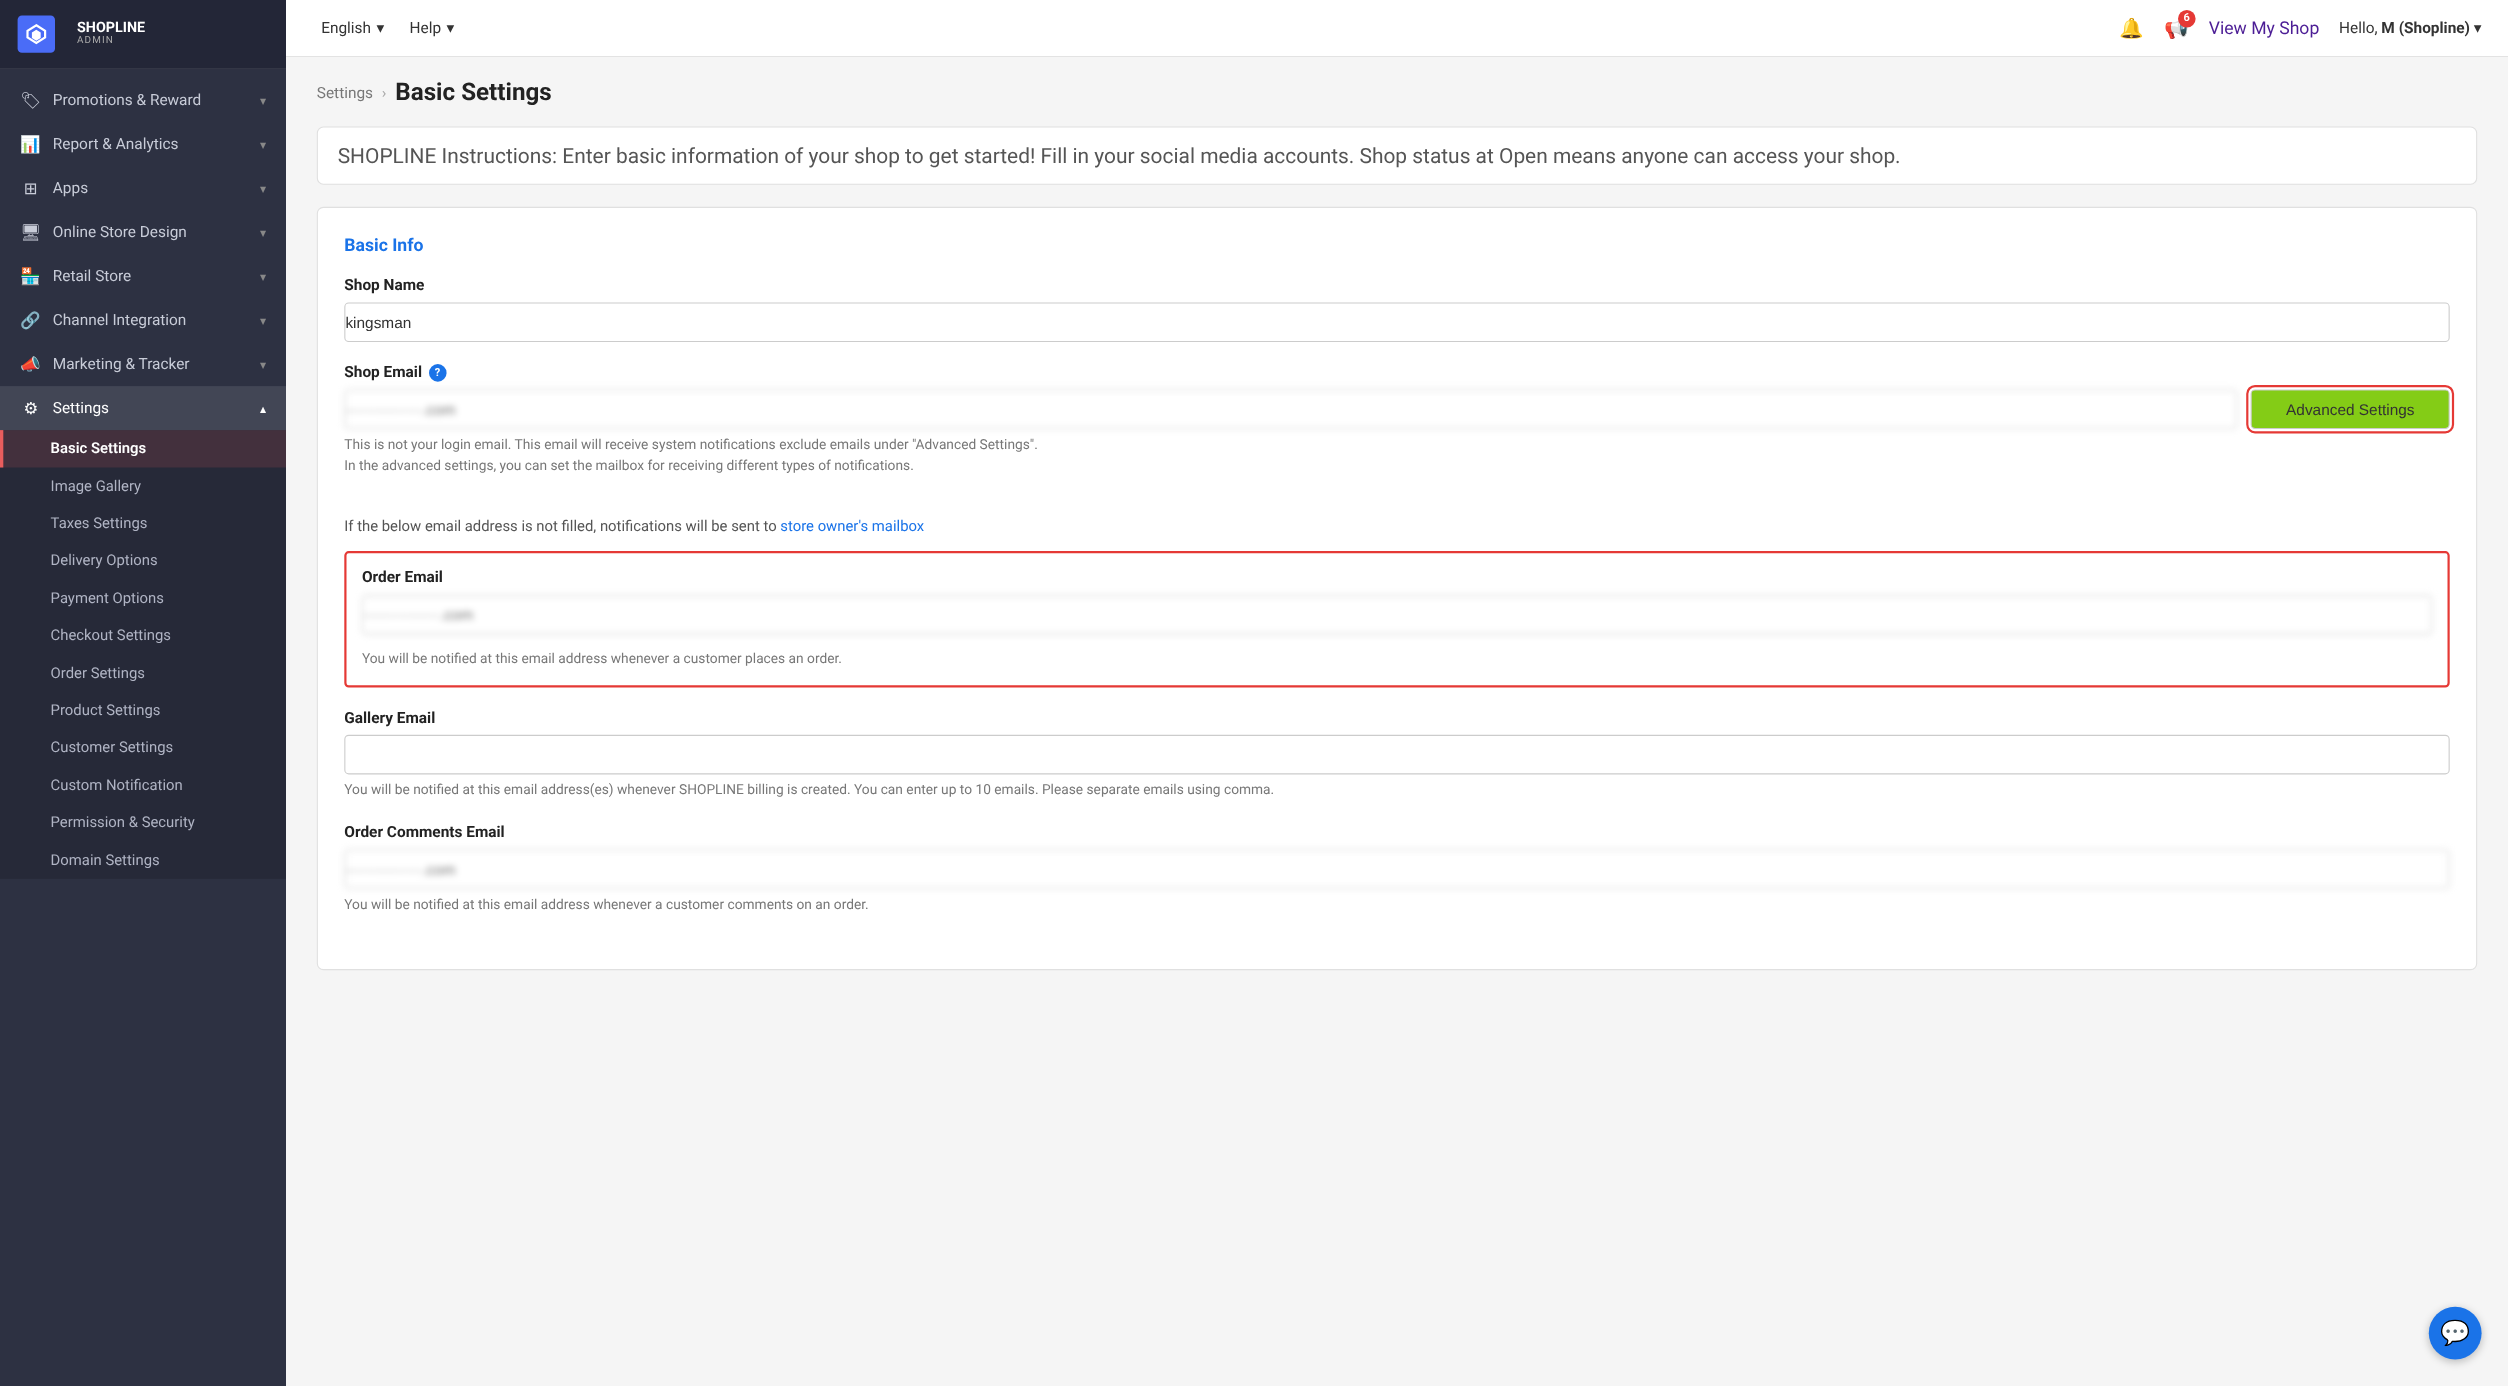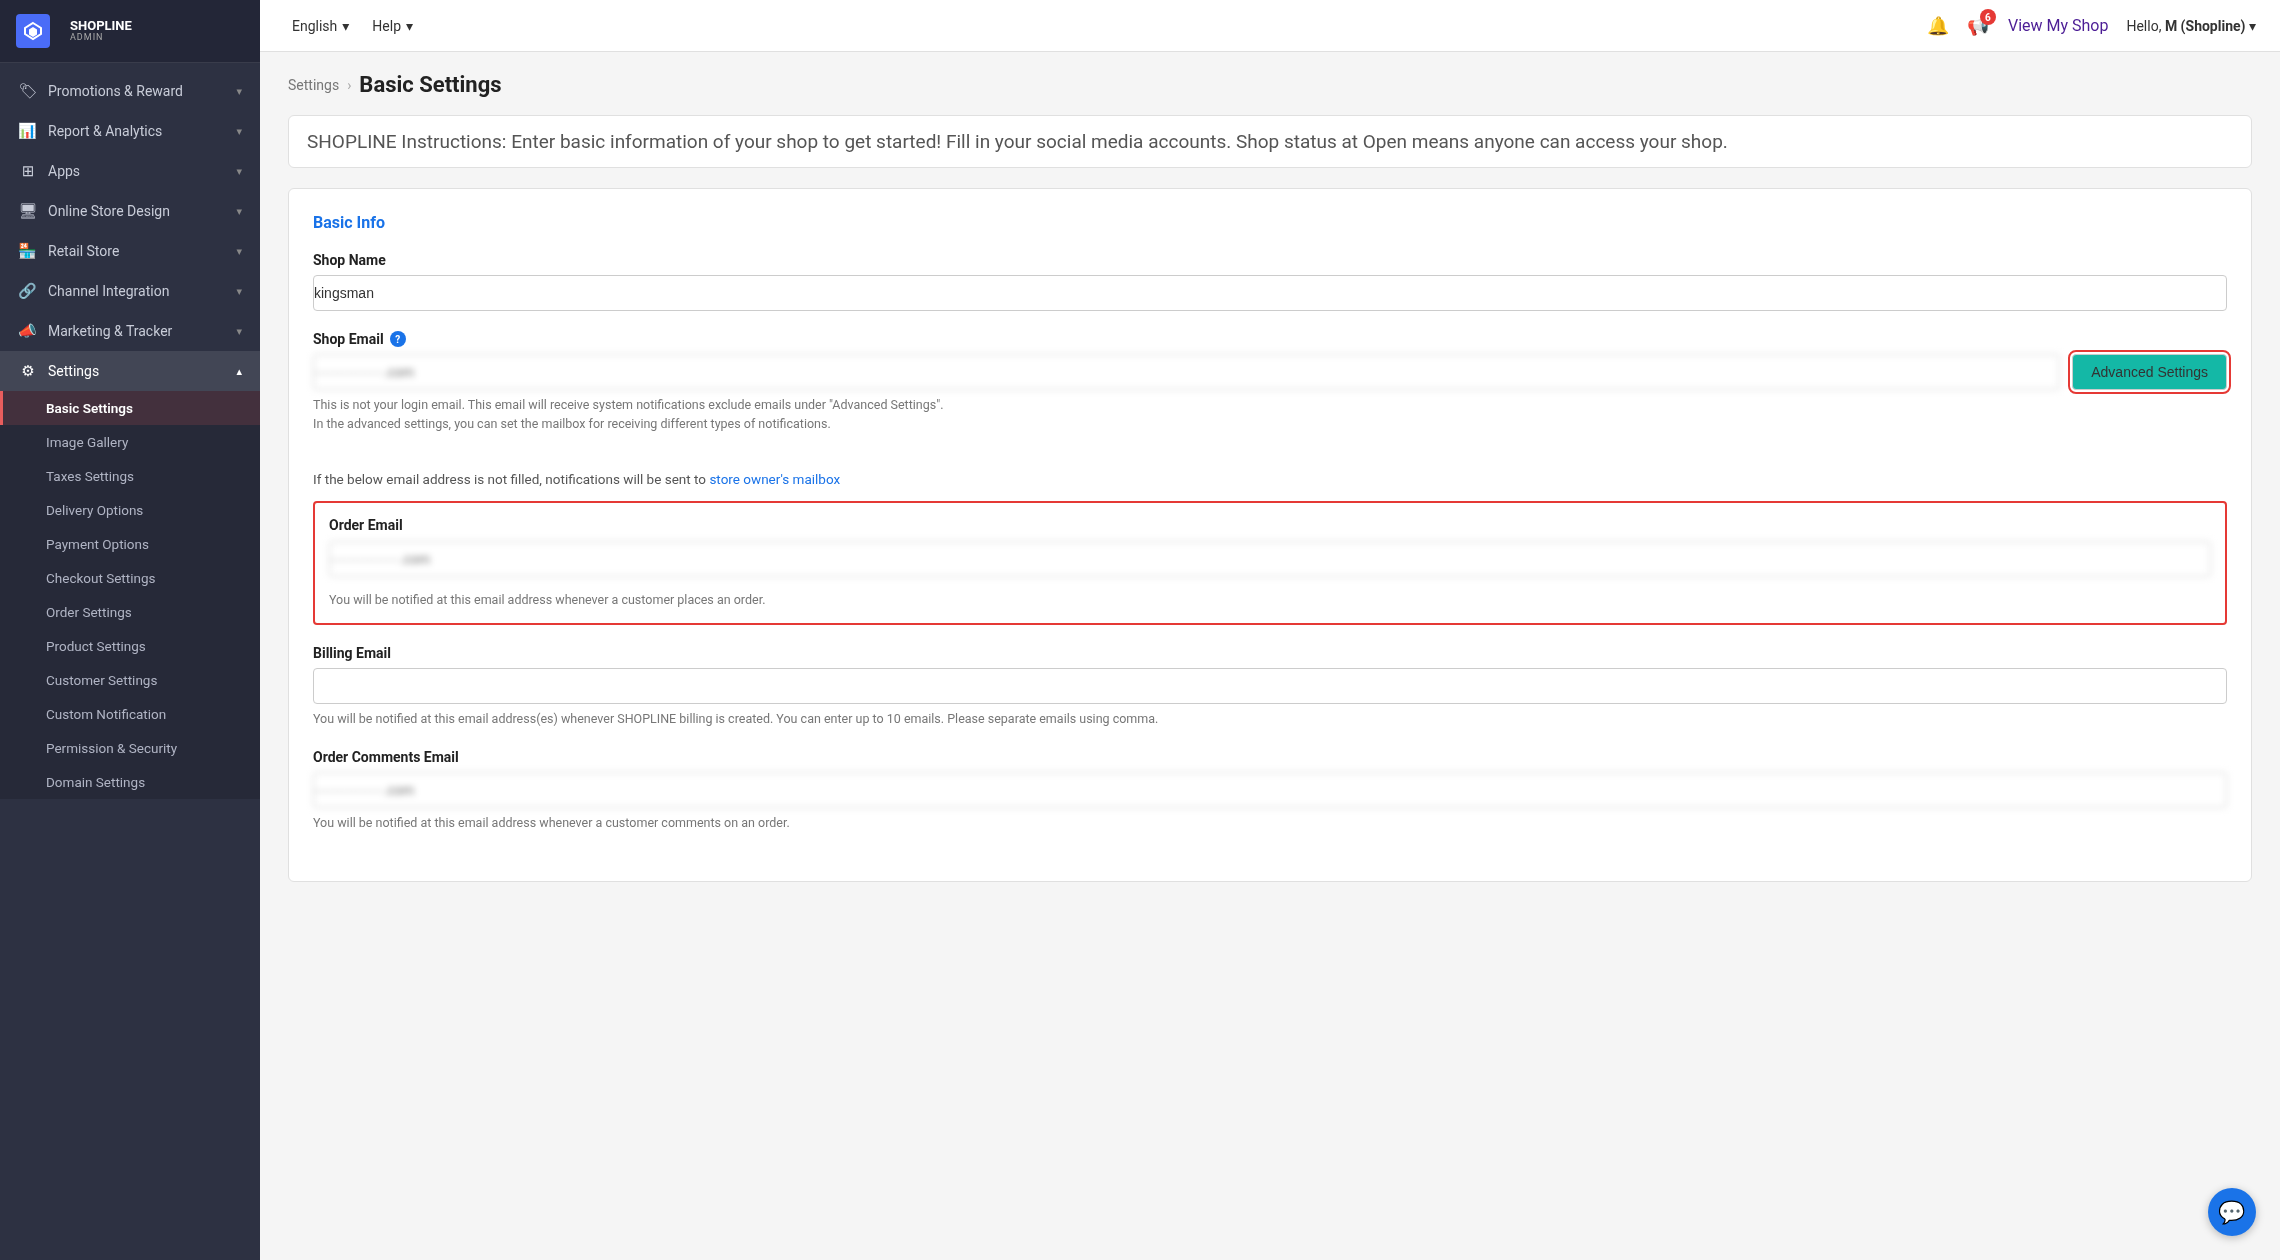--- a/index.html
+++ b/index.html
@@ -194,23 +194,23 @@
 
     
     .email-row {
       display: flex;
       gap: 12px;
       align-items: flex-start;
     }
     .email-row .field-input { flex: 1; }
     .advanced-settings-btn {
       border: 1px solid #ccc;
-      background: #14b8a6;
+      background: #84cc16;
       border-radius: 4px;
-      padding: 9px 18px;
+      padding: 9px 31px;
       font-size: 14px;
       color: #333;
       cursor: pointer;
       white-space: nowrap;
       outline: 2px solid #e53935;
       outline-offset: 2px;
     }
 
     
     .notif-section {
@@ -464,21 +464,21 @@
           <a>store owner's mailbox</a>
         </div>
 
         <div class="order-email-box">
           <div class="order-email-label">Order Email</div>
           <input class="field-input blurred-field" type="text" placeholder="···············.com" value="" style="margin-bottom: 8px;">
           <div class="field-hint">You will be notified at this email address whenever a customer places an order.</div>
         </div>
 
         <div class="field-group">
-          <div class="field-label">Billing Email</div>
+          <div class="field-label">Gallery Email</div>
           <input class="field-input" type="text" placeholder="" value="" style="">
           <div class="field-hint">You will be notified at this email address(es) whenever SHOPLINE billing is created. You can enter up to 10 emails. Please separate emails using comma.</div>
         </div>
 
         <div class="field-group">
           <div class="field-label">Order Comments Email</div>
           <input class="field-input blurred-field" type="text" placeholder="···············.com" value="" style="">
           <div class="field-hint">You will be notified at this email address whenever a customer comments on an order.</div>
         </div>
       </div>

